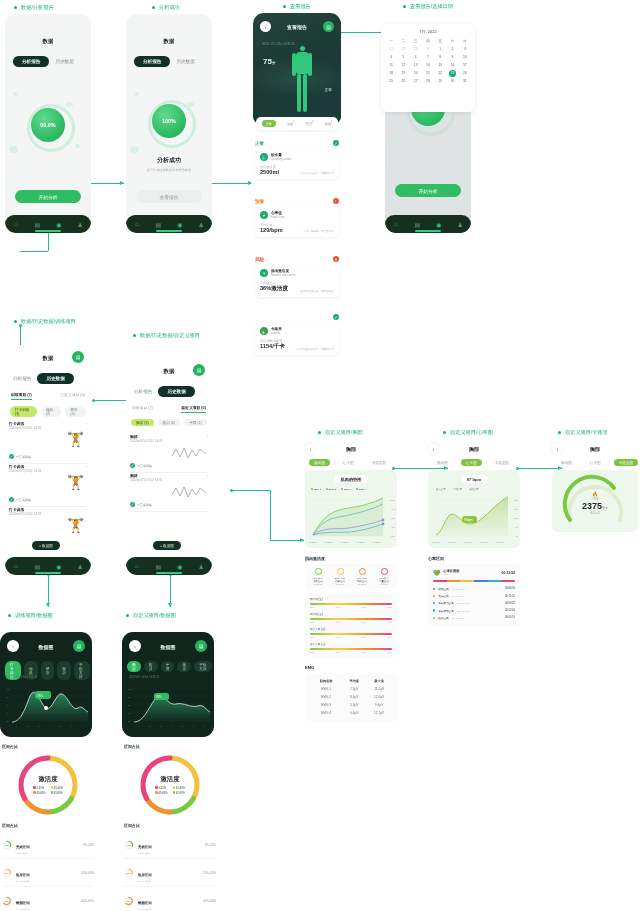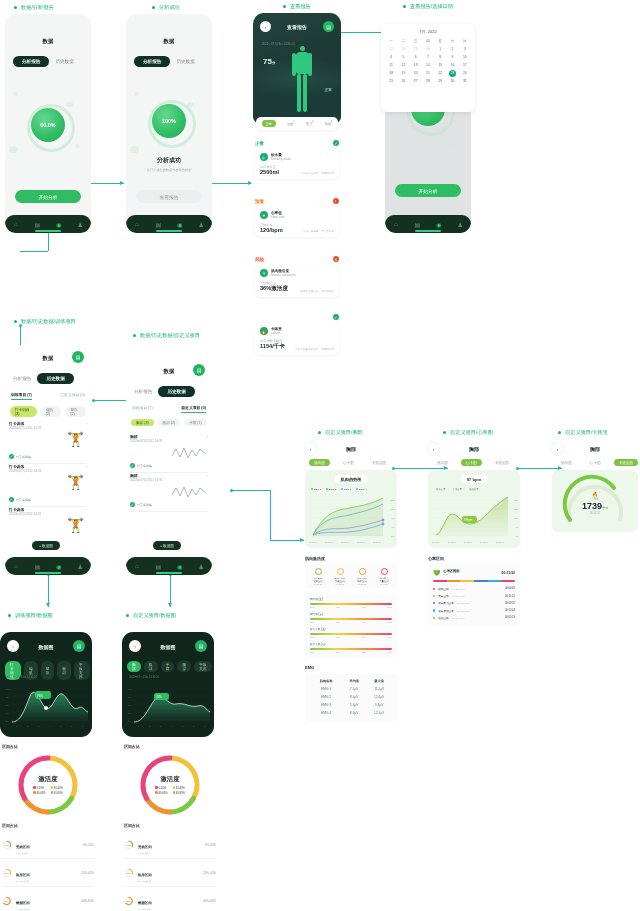--- a/index.html
+++ b/index.html
@@ -991,18 +991,18 @@
   </div>
   <div class="chartbox" style="position:relative;width:86px;height:62px;">
     <svg width="86" height="62" viewBox="0 0 86 62" style="position:absolute;left:0;top:0;">
       <path d="M18,50 A26,26 0 1,1 68,50" fill="none" stroke="#dfeccf" stroke-width="4" stroke-linecap="round"></path>
       <path d="M18,50 A26,26 0 0,1 62,18" fill="none" stroke="#7ac943" stroke-width="4" stroke-linecap="round"></path>
     </svg>
     <div style="position:absolute;left:0;right:0;top:21px;text-align:center;">
       <div style="font-size:5px;">🔥</div>
       <div style="font-size:2.4px;color:#8a968f;">卡路里</div>
       <div style="font-size:9px;font-weight:bold;color:#20272c;margin-top:1px;">
-        <span>1739</span><span style="font-size:3px;color:#8a968f;">千卡</span>
+        <span>2375</span><span style="font-size:3px;color:#8a968f;">千卡</span>
       </div>
       <div style="font-size:2.6px;color:#9aa7a1;margin-top:1px;">00:11:52</div>
     </div>
   </div>
 </div>
 
 </body></html>

